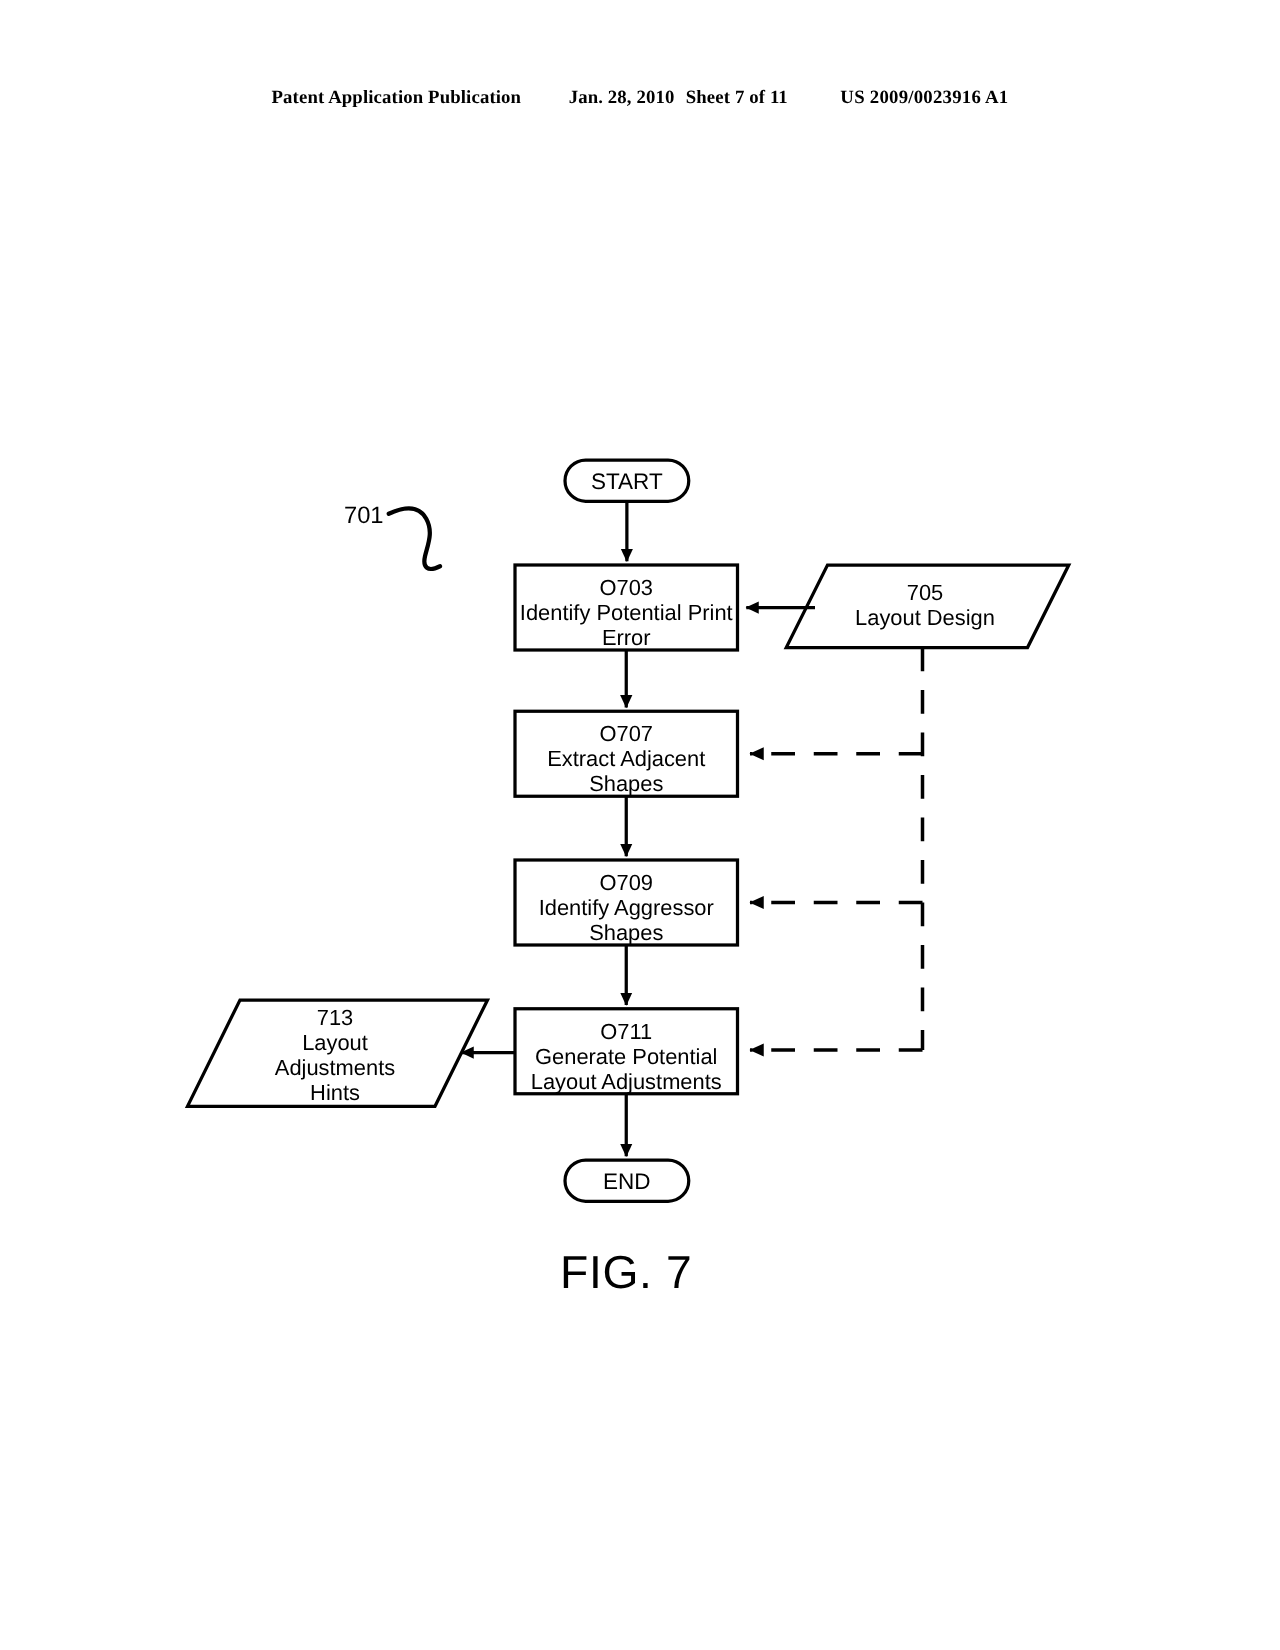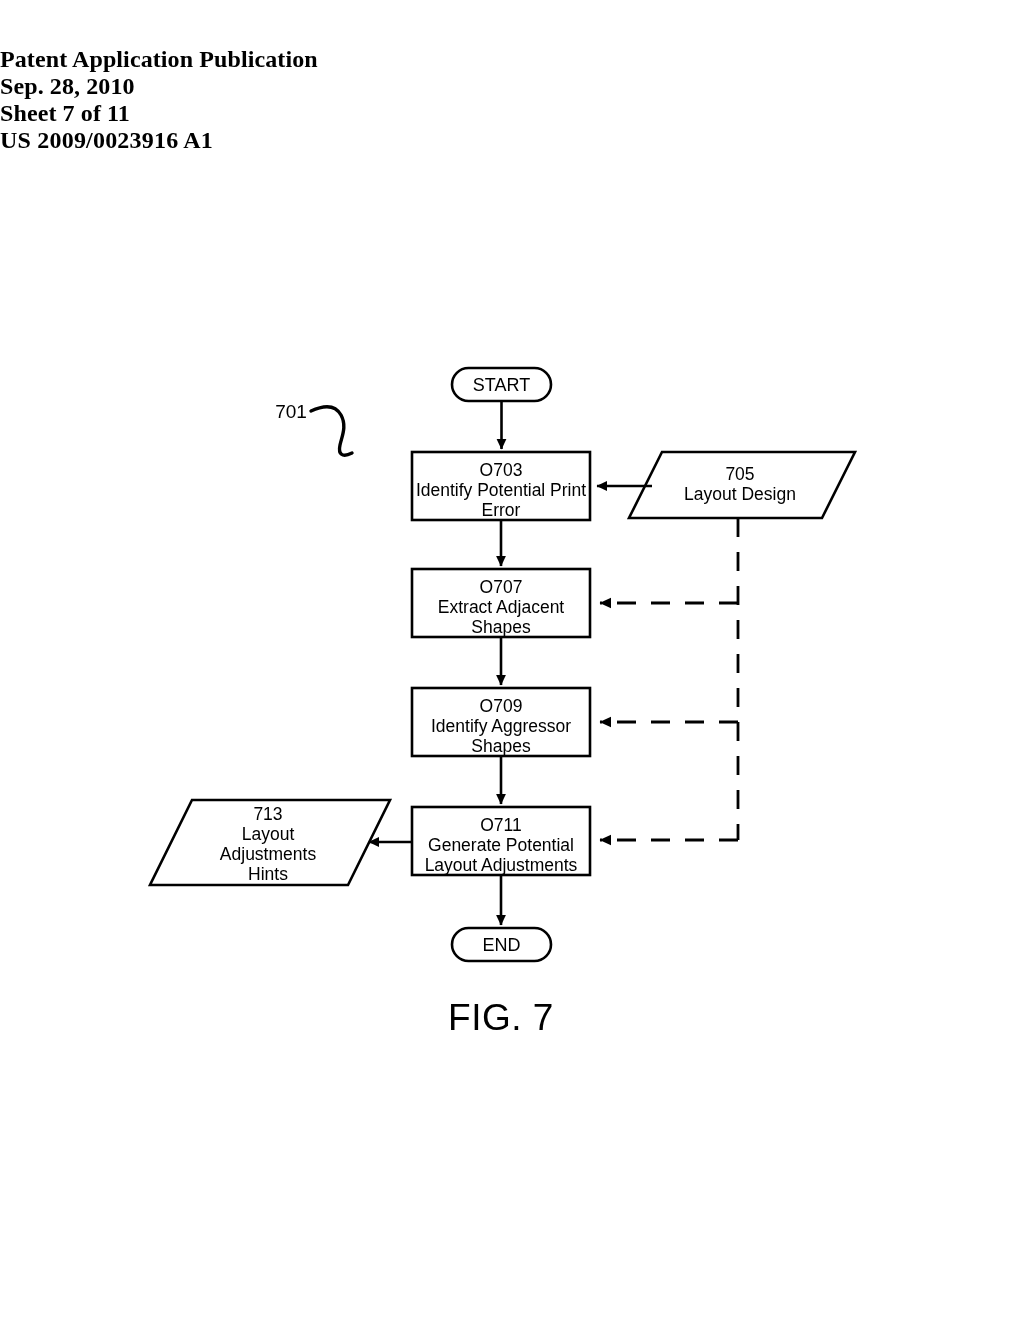--- a/index.html
+++ b/index.html
@@ -13,31 +13,31 @@
     height: 1320px;
     position: relative;
     font-family: "Liberation Sans", sans-serif;
     color: #000000;
     overflow: hidden;
   }
 
   
   .page-header {
     position: absolute;
-    top: 86px;
+    top: 70px;
     left: 0;
     width: 1024px;
     height: 28px;
     display: flex;
-    flex-direction: column;
+    flex-direction: row;
     align-items: baseline;
     justify-content: center;
     font-family: "Liberation Serif", serif;
     font-weight: bold;
-    font-size: 24px;
+    font-size: 15px;
     letter-spacing: 0.1px;
     white-space: nowrap;
   }
   .hdr-pub     { margin-right: 38px; }
   .hdr-date    { margin-right: 9px; }
   .hdr-sheet   { margin-right: 42px; }
   .hdr-docnum  { letter-spacing: 0.2px; }
 
   
   .figure-area {
@@ -107,21 +107,21 @@
     font-size: 37px;
     text-anchor: middle;
     letter-spacing: 0.5px;
   }
 </style>
 </head>
 <body>
 
 <div class="page-header">
   <span class="hdr-pub">Patent Application Publication</span>
-  <span class="hdr-date">Sep. 28, 2010</span>
+  <span class="hdr-date">Jan. 28, 2010</span>
   <span class="hdr-sheet">Sheet 7 of 11</span>
   <span class="hdr-docnum">US 2009/0023916 A1</span>
 </div>
 
 <div class="figure-area">
   <svg class="flow" viewBox="0 0 1024 1320" xmlns="http://www.w3.org/2000/svg">
     <defs>
       <marker id="arrowSolid" markerWidth="11" markerHeight="11" refX="10" refY="5.5" orient="auto" markerUnits="userSpaceOnUse">
         <path d="M0,0.6 L10.5,5.5 L0,10.4 Z" fill="#000000"></path>
       </marker>

